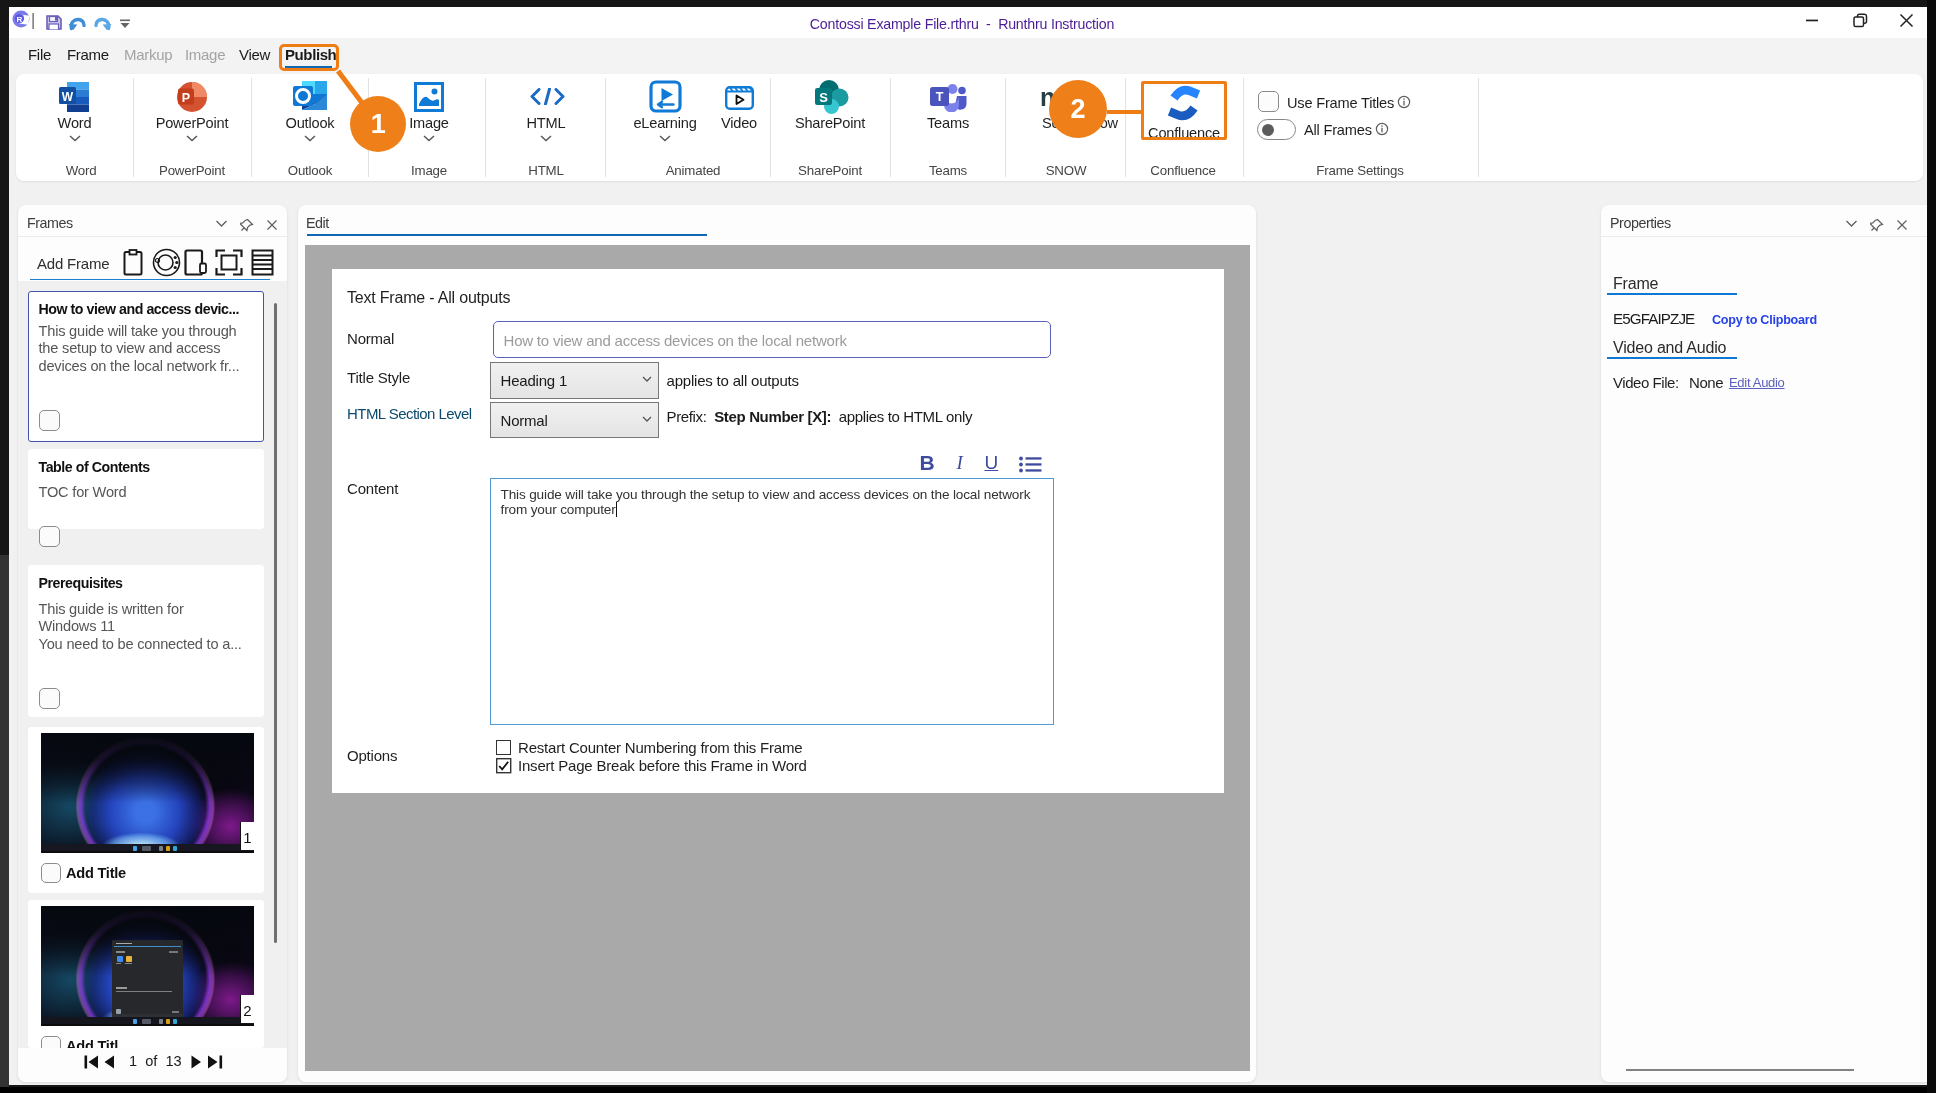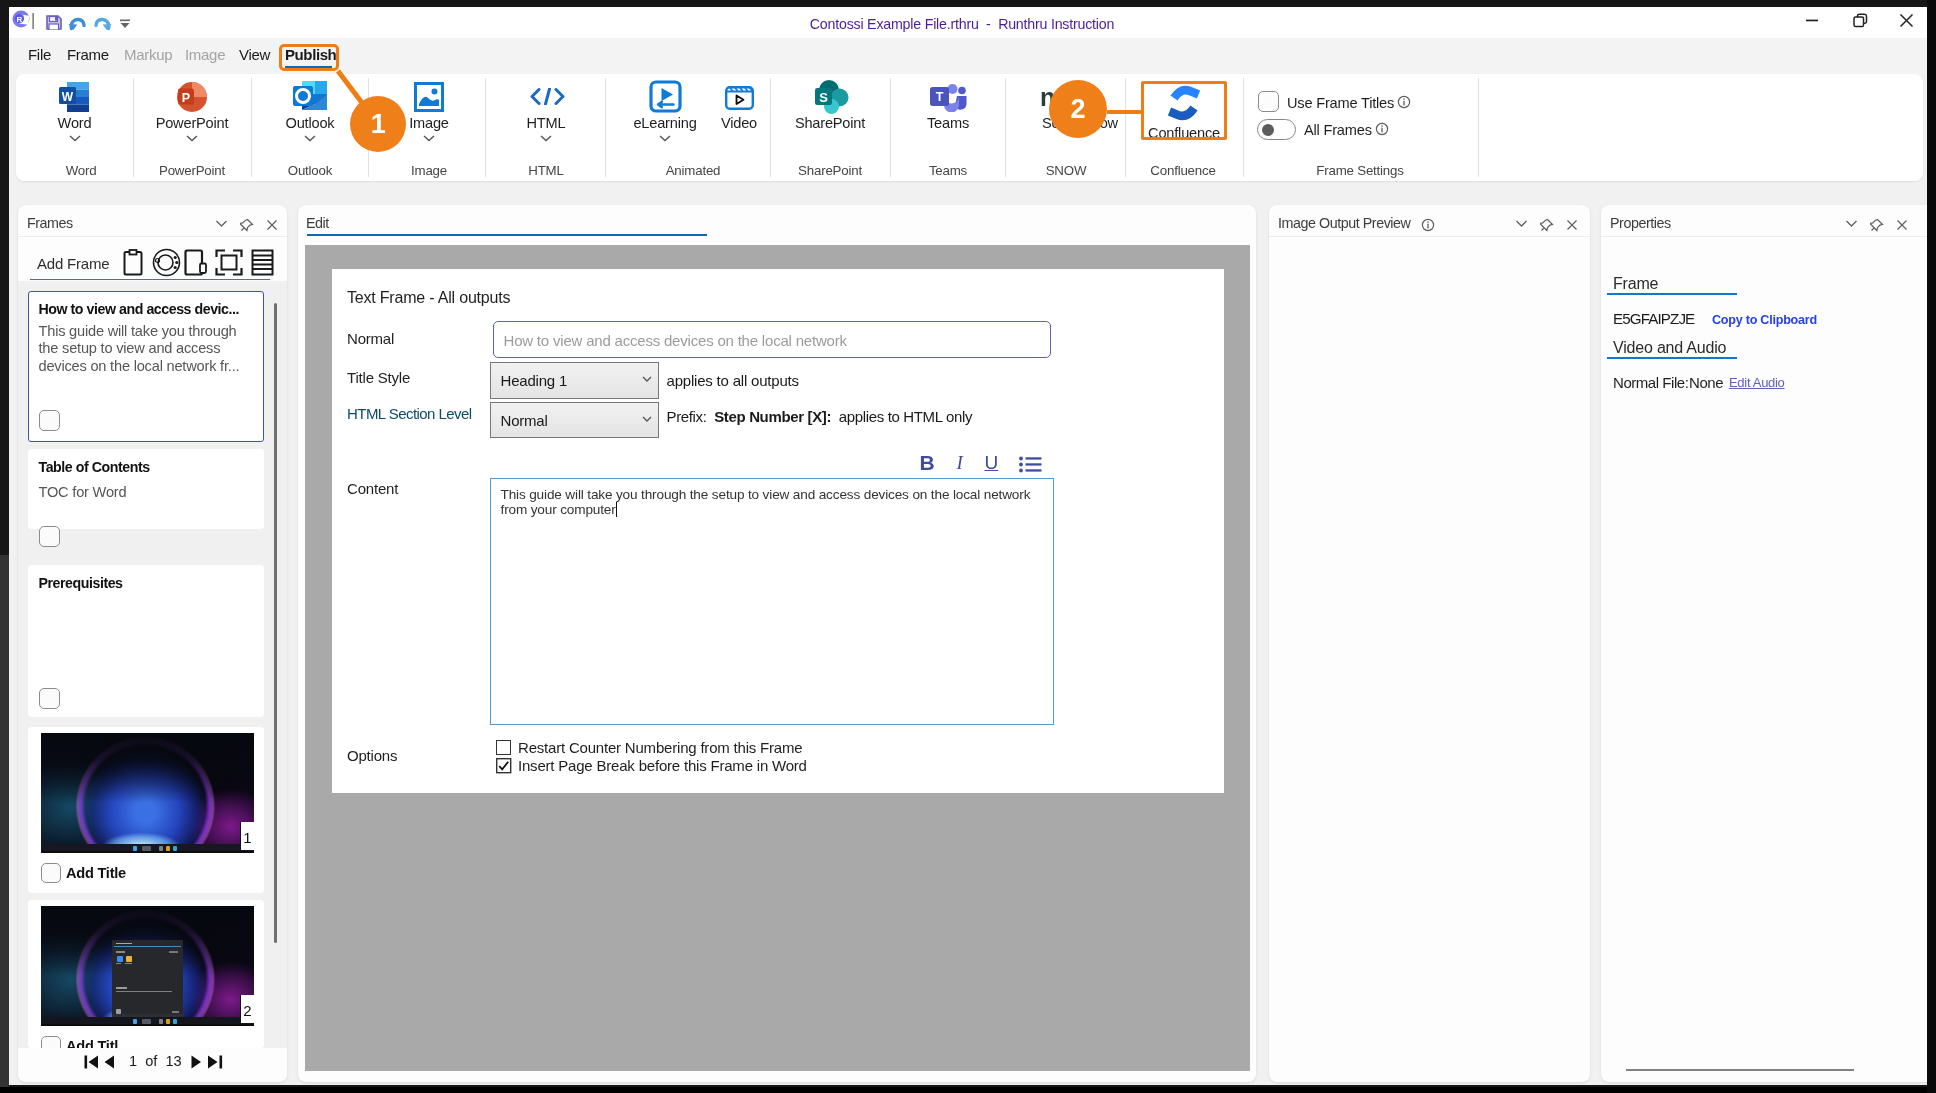--- a/index.html
+++ b/index.html
@@ -292,20 +292,21 @@
     </div>
 
     <div class="card" style="top:244px;height:80px">
       <div class="cardtitle" style="position:absolute;left:9.5px;top:9px">Table of Contents</div>
       <div class="cardbody" style="position:absolute;left:9.5px;top:34px">TOC for Word</div>
       <div class="cardcheck" style="top:76px"></div>
     </div>
 
     <div class="card" style="top:360px;height:152px">
       <div class="cardtitle" style="position:absolute;left:9.5px;top:9px">Prerequisites</div>
+      <div class="cardbody" style="position:absolute;left:9.5px;top:35px;width:215px">This guide is written for<br>Windows 11<br>You need to be connected to a...</div>
       <div class="cardcheck" style="top:122px"></div>
     </div>
 
     <div class="card" style="top:522px;height:166px">
       <div class="abs" style="left:12px;top:5px;width:213px;height:120px" id="thumb1">
         <div class="taskbar">
             <i style="left:92px;background:#4aa3e8"></i>
             <i style="left:101px;background:#555a66;width:9px"></i>
             <i style="left:118px;background:#7a7f8a"></i>
             <i style="left:125px;background:#d8a018"></i>
@@ -402,58 +403,40 @@
       <div class="abs" style="left:164.5px;top:471.3px;width:15px;height:15px;border:1.4px solid #333;background:#fff"></div>
       <div class="abs" style="left:186.5px;top:470.3px;font-size:15px;color:#1f1f1f;letter-spacing:-0.2px">Restart Counter Numbering from this Frame</div>
       <svg class="abs" style="left:164.5px;top:489.3px" width="16" height="16" viewBox="0 0 16 16">
           <rect x="0.7" y="0.7" width="14" height="14" fill="#fff" stroke="#333" stroke-width="1.4"></rect>
           <path d="M3.2 8 l3 3.4 l6 -7.6" fill="none" stroke="#111" stroke-width="1.8"></path>
         </svg>
       <div class="abs" style="left:186.5px;top:488.3px;font-size:15px;color:#1f1f1f;letter-spacing:-0.2px">Insert Page Break before this Frame in Word</div>
     </div>
   </div>
 
-  <div class="panel" style="left:1260px;top:198px;width:321px;height:877px">
-    <div class="ptitle">Image Output Preview</div>
-    <div class="abs" style="left:0;top:30.8px;width:100%;height:1px;background:#ececec"></div>
-    <svg class="abs" style="left:152px;top:13px" width="14" height="14" viewBox="0 0 14 14">
-        <circle cx="7" cy="7" r="5.6" fill="none" stroke="#5c5c5c" stroke-width="1.2"></circle>
-        <rect x="6.35" y="5.8" width="1.3" height="4.6" fill="#5c5c5c"></rect>
-        <rect x="6.35" y="3.4" width="1.3" height="1.4" fill="#5c5c5c"></rect>
-      </svg>
-    <svg class="abs" style="left:246px;top:15px" width="13" height="8" viewBox="0 0 13 8">
-        <path d="M1.5 1 l5 5 l5 -5" fill="none" stroke="#5f5f5f" stroke-width="1.3"></path>
-      </svg>
-    <svg class="abs" style="left:271px;top:13px" width="14" height="14" viewBox="0 0 14 14">
-        <path d="M7.5 1.5 l5 5 l-2.5 0.6 l-2.5 2.5 l-0.6 2.9 l-7 -7 l2.9 -0.6 l2.5 -2.5 z M4 10 L1.5 12.5" fill="none" stroke="#5f5f5f" stroke-width="1.2"></path>
-      </svg>
-    <svg class="abs" style="left:297px;top:14px" width="12" height="12" viewBox="0 0 12 12">
-        <path d="M1.5 1.5 L10.5 10.5 M10.5 1.5 L1.5 10.5" stroke="#5f5f5f" stroke-width="1.2"></path>
-      </svg>
-  </div>
 
   <div class="panel" style="left:1592px;top:198px;width:349px;height:877px">
     <div class="ptitle">Properties</div>
     <div class="abs" style="left:0;top:30.8px;width:100%;height:1px;background:#ececec"></div>
     <svg class="abs" style="left:244px;top:15px" width="13" height="8" viewBox="0 0 13 8">
         <path d="M1.5 1 l5 5 l5 -5" fill="none" stroke="#5f5f5f" stroke-width="1.3"></path>
       </svg>
     <svg class="abs" style="left:269px;top:13px" width="14" height="14" viewBox="0 0 14 14">
         <path d="M7.5 1.5 l5 5 l-2.5 0.6 l-2.5 2.5 l-0.6 2.9 l-7 -7 l2.9 -0.6 l2.5 -2.5 z M4 10 L1.5 12.5" fill="none" stroke="#5f5f5f" stroke-width="1.2"></path>
       </svg>
     <svg class="abs" style="left:295px;top:14px" width="12" height="12" viewBox="0 0 12 12">
         <path d="M1.5 1.5 L10.5 10.5 M10.5 1.5 L1.5 10.5" stroke="#5f5f5f" stroke-width="1.2"></path>
       </svg>
     <div class="abs" style="left:12px;top:69.8px;font-size:16px;color:#2b2b2b;letter-spacing:-0.2px">Frame</div>
     <div class="abs" style="left:6px;top:87.7px;width:129.5px;height:2.6px;background:#0f78d7"></div>
     <div class="abs" style="left:12px;top:104.6px;font-size:15.2px;color:#1a1a1a;letter-spacing:-0.9px">E5GFAIPZJE</div>
     <div class="abs" style="left:111px;top:107.6px;font-size:12.6px;font-weight:bold;color:#2642e9;letter-spacing:-0.25px">Copy to Clipboard</div>
     <div class="abs" style="left:12px;top:133.9px;font-size:16px;color:#2b2b2b;letter-spacing:-0.2px">Video and Audio</div>
     <div class="abs" style="left:6px;top:151.8px;width:129.5px;height:2.6px;background:#0f78d7"></div>
-    <div class="abs" style="left:12px;top:168.6px;font-size:15px;color:#1f1f1f;letter-spacing:-0.45px">Normal File:</div>
+    <div class="abs" style="left:12px;top:168.6px;font-size:15px;color:#1f1f1f;letter-spacing:-0.45px">Video File:</div>
     <div class="abs" style="left:88px;top:168.6px;font-size:15px;color:#1f1f1f;letter-spacing:-0.45px">None</div>
     <div class="abs" style="left:128px;top:170.3px;font-size:13px;color:#5d60bf;text-decoration:underline;letter-spacing:-0.3px">Edit Audio</div>
     <div class="abs" style="left:25px;top:863.8px;width:228px;height:2px;background:#828282"></div>
   </div>
 
   <div class="abs" style="left:269.5px;top:37.2px;width:60.5px;height:27.2px;border:3px solid #ef7d15;border-radius:5px"></div>
   <svg class="abs" style="left:320px;top:58px" width="60" height="70" viewBox="0 0 60 70">
       <path d="M9 6 L49 59" stroke="#ef7d15" stroke-width="5"></path>
     </svg>
   <div class="abs" style="left:341.3px;top:89px;width:56px;height:56px;border-radius:50%;background:#ef8019;color:#fff;font-size:27px;font-weight:bold;text-align:center;line-height:56px">1</div>

